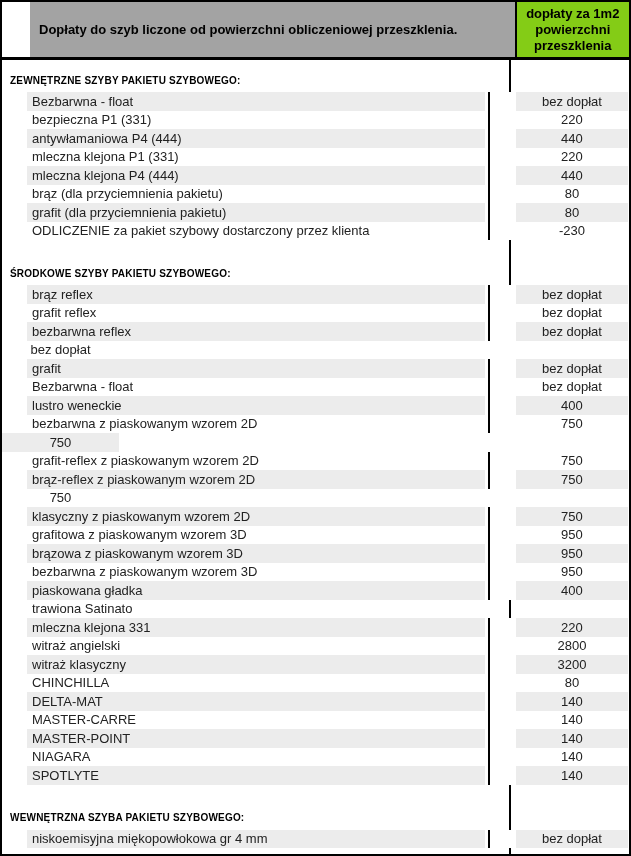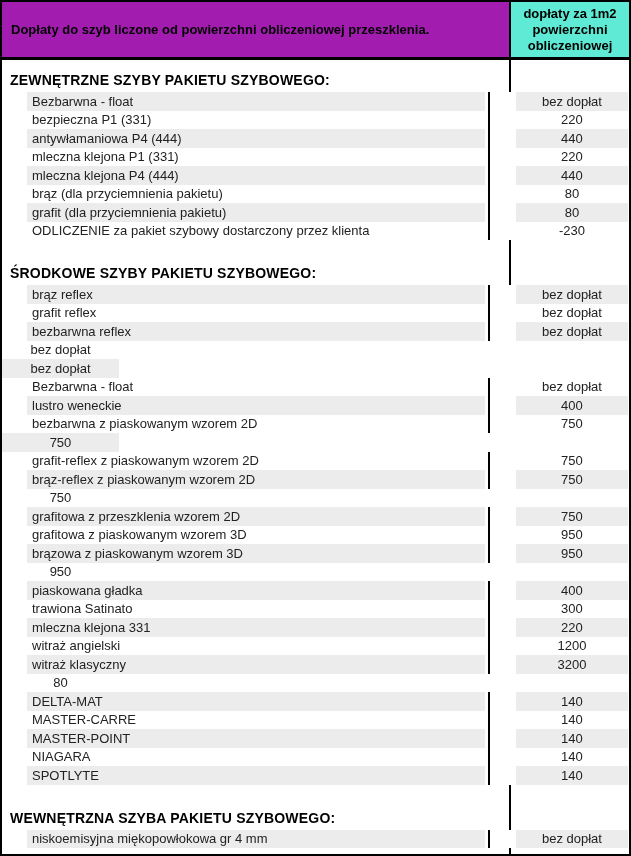--- a/index.html
+++ b/index.html
@@ -27,33 +27,34 @@
   .thead {
     display: flex;
     height: 55px;
     border-bottom: 3px solid #000000;
     flex: 0 0 auto;
   }
   .thead .hl {
     width: 509px;
     box-sizing: border-box;
     border-right: 2px solid #000000;
-    background: #a21caf;
+    background: #a3a3a3;
     display: flex;
     align-items: center;
     padding-left: 9px;
     padding-right: 20px;
     font-size: 13px;
     font-weight: bold;
     color: #000000;
+    margin-left: 28px;
   }
   .thead .hr {
     width: 118px;
     box-sizing: border-box;
-    background: #5eead4;
+    background: #84cc16;
     display: flex;
     align-items: center;
     justify-content: center;
     text-align: center;
     font-size: 13px;
     font-weight: bold;
     line-height: 16px;
     color: #000000;
   }
   
@@ -73,21 +74,21 @@
     width: 118px;
     box-sizing: border-box;
     display: flex;
   }
   .gap-row { height: 21px; }
   .gap-row.first { height: 8px; }
   .sec-row { height: 24px; }
   .sec-row .lc {
     align-items: center;
     padding-left: 8px;
-    font-size: 14px;
+    font-size: 10px;
     font-weight: bold;
     color: #000000;
     letter-spacing: 0.2px;
   }
   .row { height: 18.5px; gap: 26px; }
   .row .label {
     flex: 1;
     margin-left: 25px;
     margin-right: 3px;
     display: flex;
@@ -119,21 +120,21 @@
   <div id="price-table">
 
     <div class="thead">
       <div class="hl">
         <span>Dopłaty do szyb liczone od powierzchni obliczeniowej przeszklenia.</span>
       </div>
       <div class="hr">
         <span>
           <span>dopłaty za 1m2</span><br>
           <span>powierzchni</span><br>
-          <span>obliczeniowej</span>
+          <span>przeszklenia</span>
         </span>
       </div>
     </div>
 
     <div class="tbody">
         <div class="line gap-row first">
           <div class="lc"></div>
           <div class="rc"></div>
         </div>
         <div class="line sec-row">
@@ -239,20 +240,23 @@
           <div class="rc">
             <div class="value">bez dopłat</div>
           </div>
         </div>
         <div class="line row">
           <div class="rc">
             <div class="value">bez dopłat</div>
           </div>
         </div>
         <div class="line row striped">
+          <div class="lc">
+            <div class="label">grafit</div>
+          </div>
           <div class="rc">
             <div class="value">bez dopłat</div>
           </div>
         </div>
         <div class="line row">
           <div class="lc">
             <div class="label">Bezbarwna - float</div>
           </div>
           <div class="rc">
             <div class="value">bez dopłat</div>
@@ -295,21 +299,21 @@
             <div class="value">750</div>
           </div>
         </div>
         <div class="line row">
           <div class="rc">
             <div class="value">750</div>
           </div>
         </div>
         <div class="line row striped">
           <div class="lc">
-            <div class="label">grafitowa z przeszklenia wzorem 2D</div>
+            <div class="label">klasyczny z piaskowanym wzorem 2D</div>
           </div>
           <div class="rc">
             <div class="value">750</div>
           </div>
         </div>
         <div class="line row">
           <div class="lc">
             <div class="label">grafitowa z piaskowanym wzorem 3D</div>
           </div>
           <div class="rc">
@@ -318,65 +322,68 @@
         </div>
         <div class="line row striped">
           <div class="lc">
             <div class="label">brązowa z piaskowanym wzorem 3D</div>
           </div>
           <div class="rc">
             <div class="value">950</div>
           </div>
         </div>
         <div class="line row">
+          <div class="lc">
+            <div class="label">bezbarwna z piaskowanym wzorem 3D</div>
+          </div>
           <div class="rc">
             <div class="value">950</div>
           </div>
         </div>
         <div class="line row striped">
           <div class="lc">
             <div class="label">piaskowana gładka</div>
           </div>
           <div class="rc">
             <div class="value">400</div>
           </div>
         </div>
         <div class="line row">
           <div class="lc">
             <div class="label">trawiona Satinato</div>
           </div>
-          <div class="rc">
-            <div class="value">300</div>
-          </div>
         </div>
         <div class="line row striped">
           <div class="lc">
             <div class="label">mleczna klejona 331</div>
           </div>
           <div class="rc">
             <div class="value">220</div>
           </div>
         </div>
         <div class="line row">
           <div class="lc">
             <div class="label">witraż angielski</div>
           </div>
           <div class="rc">
-            <div class="value">1200</div>
+            <div class="value">2800</div>
           </div>
         </div>
         <div class="line row striped">
           <div class="lc">
             <div class="label">witraż klasyczny</div>
           </div>
           <div class="rc">
             <div class="value">3200</div>
           </div>
         </div>
         <div class="line row">
+          <div class="lc">
+            <div class="label">CHINCHILLA</div>
+          </div>
           <div class="rc">
             <div class="value">80</div>
           </div>
         </div>
         <div class="line row striped">
           <div class="lc">
             <div class="label">DELTA-MAT</div>
           </div>
           <div class="rc">
             <div class="value">140</div>

